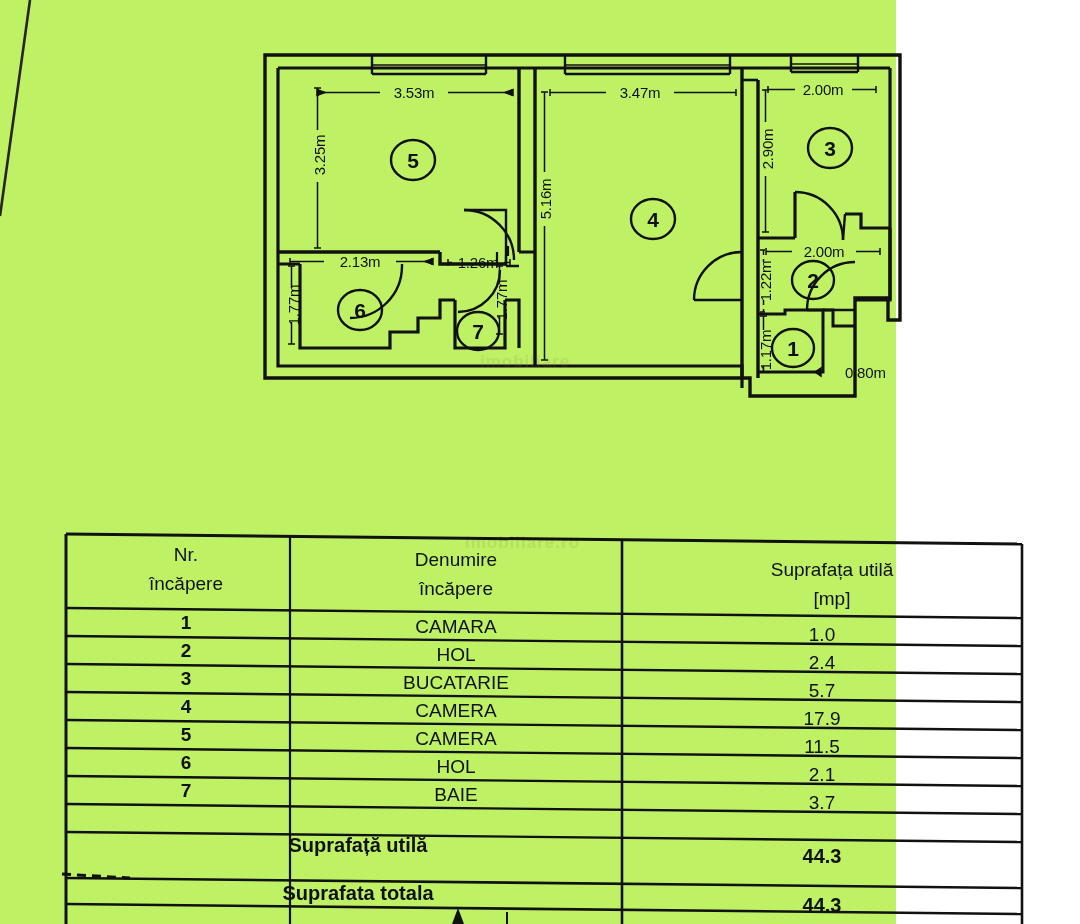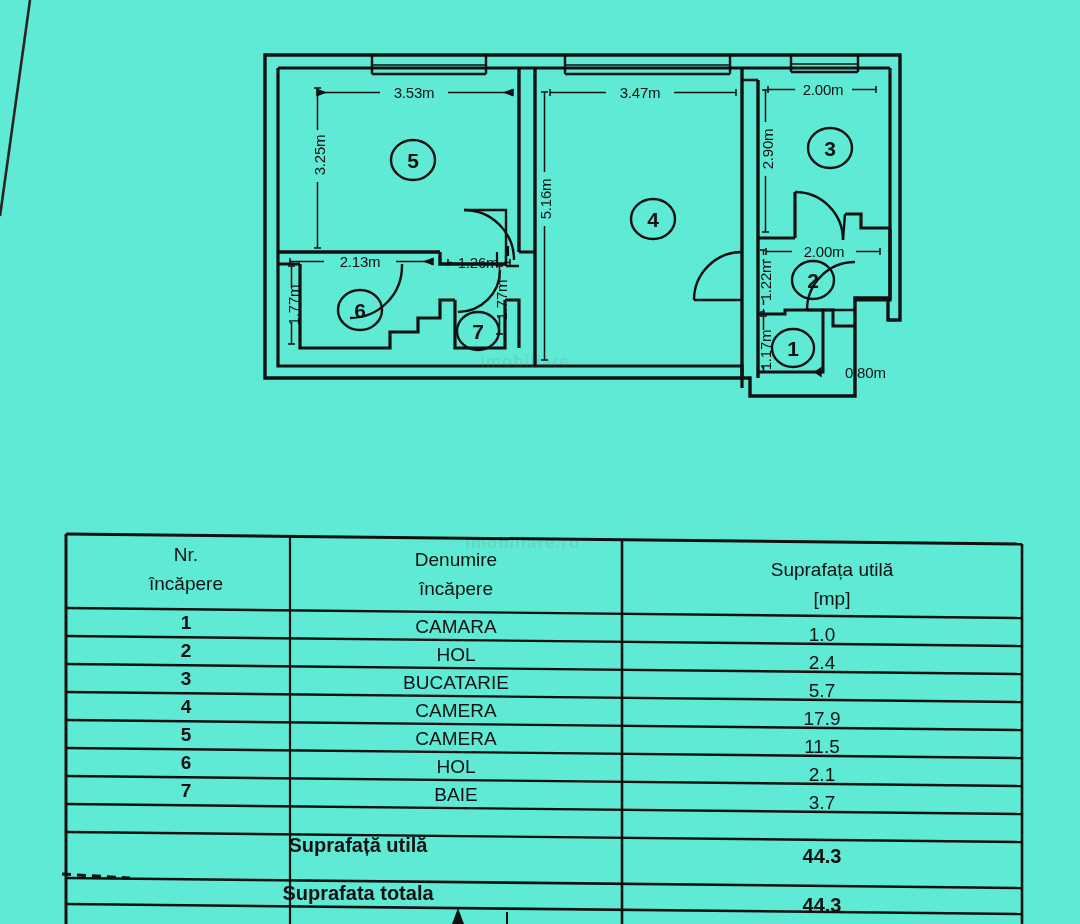--- a/index.html
+++ b/index.html
@@ -12,23 +12,23 @@
     width: 1080px;
     height: 924px;
     position: relative;
     font-family: "Liberation Sans", sans-serif;
     color: #111111;
     overflow: hidden;
   }
   #page {
     position: absolute;
     left: 0; top: 0;
-    width: 1080px;
+    width: 896px;
     height: 924px;
-    background: #5eead4;
+    background: #bef264;
   }
   .plan-svg {
     position: absolute;
     left: 0; top: 0;
     width: 1080px;
     height: 460px;
   }
   .table-svg {
     position: absolute;
     left: 0; top: 460px;

